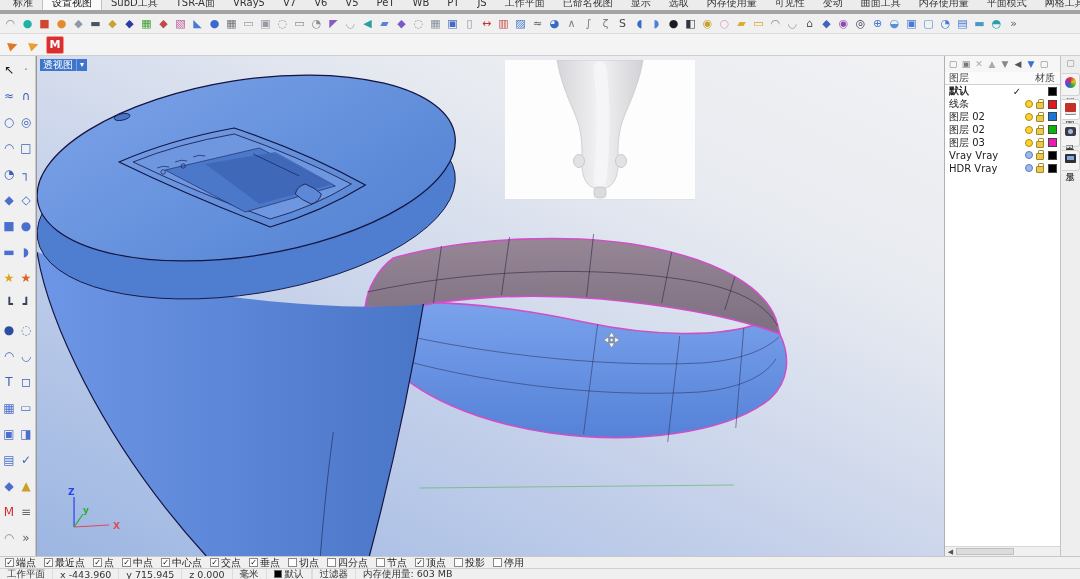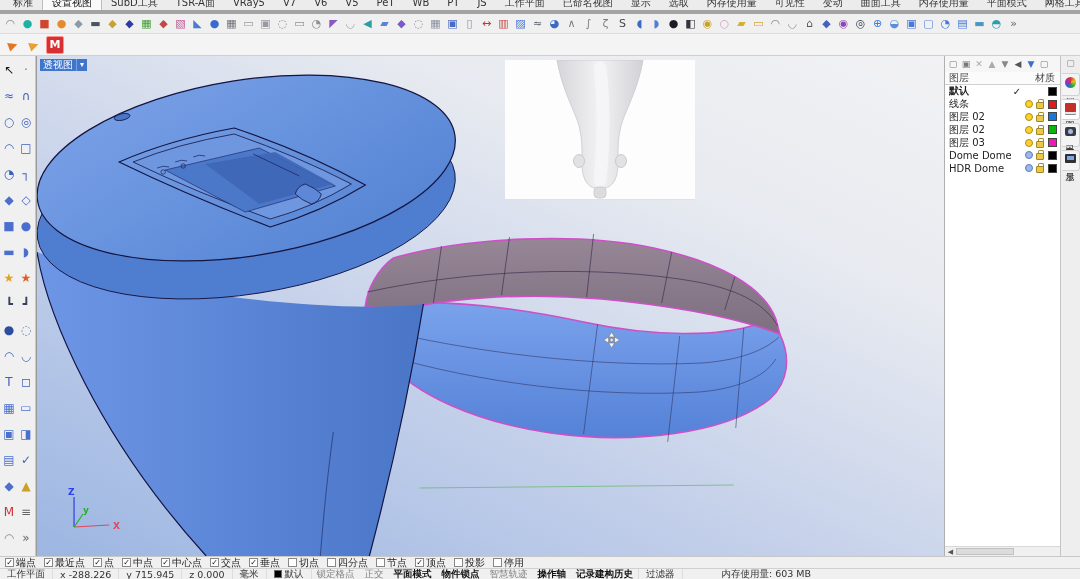--- a/index.html
+++ b/index.html
@@ -625,34 +625,34 @@
             <span class="bulb on"></span>
           </span>
           <span class="slot">
             <span class="lockicon"></span>
           </span>
           <span class="sw">
             <span class="swatch" style="background: rgb(234, 26, 180);"></span>
           </span>
         </div>
         <div class="lrow">
-          <span class="nm">Dome Dome</span>
+          <span class="nm">Vray Vray</span>
           <span class="cur"></span>
           <span class="slot">
             <span class="bulb off"></span>
           </span>
           <span class="slot">
             <span class="lockicon"></span>
           </span>
           <span class="sw">
             <span class="swatch" style="background: rgb(0, 0, 0);"></span>
           </span>
         </div>
         <div class="lrow">
-          <span class="nm">HDR Dome</span>
+          <span class="nm">HDR Vray</span>
           <span class="cur"></span>
           <span class="slot">
             <span class="bulb off"></span>
           </span>
           <span class="slot">
             <span class="lockicon"></span>
           </span>
           <span class="sw">
             <span class="swatch" style="background: rgb(0, 0, 0);"></span>
           </span>
@@ -735,32 +735,23 @@
       <span>投影</span>
     </span>
     <span class="osn">
       <span class="cb"></span>
       <span>停用</span>
     </span>
   </div>
 
 <div id="status-bar">
   <span class="sseg">工作平面</span>
-  <span class="sseg">x -288.226</span>
+  <span class="sseg">x -443.960</span>
   <span class="sseg">y 715.945</span>
   <span class="sseg">z 0.000</span>
   <span class="sseg">毫米</span>
   <span class="sseg">
     <span class="chip" style="background: rgb(0, 0, 0);"></span>
     <span>默认</span>
   </span>
-  <span id="status-toggles" style="display:flex;align-items:center;">
-      <span class="stoggle">锁定格点</span>
-      <span class="stoggle">正交</span>
-      <span class="stoggle active">平面模式</span>
-      <span class="stoggle active">物件锁点</span>
-      <span class="stoggle">智慧轨迹</span>
-      <span class="stoggle active">操作轴</span>
-      <span class="stoggle active">记录建构历史</span>
-    </span>
   <span class="sseg" style="border-left:1px solid #ddd;">过滤器</span>
-  <span class="sseg" style="border-right:none;margin-left:32px;">内存使用量: 603 MB</span>
+  <span class="sseg" style="border-right:none;">内存使用量: 603 MB</span>
 </div>
 
 </body></html>

